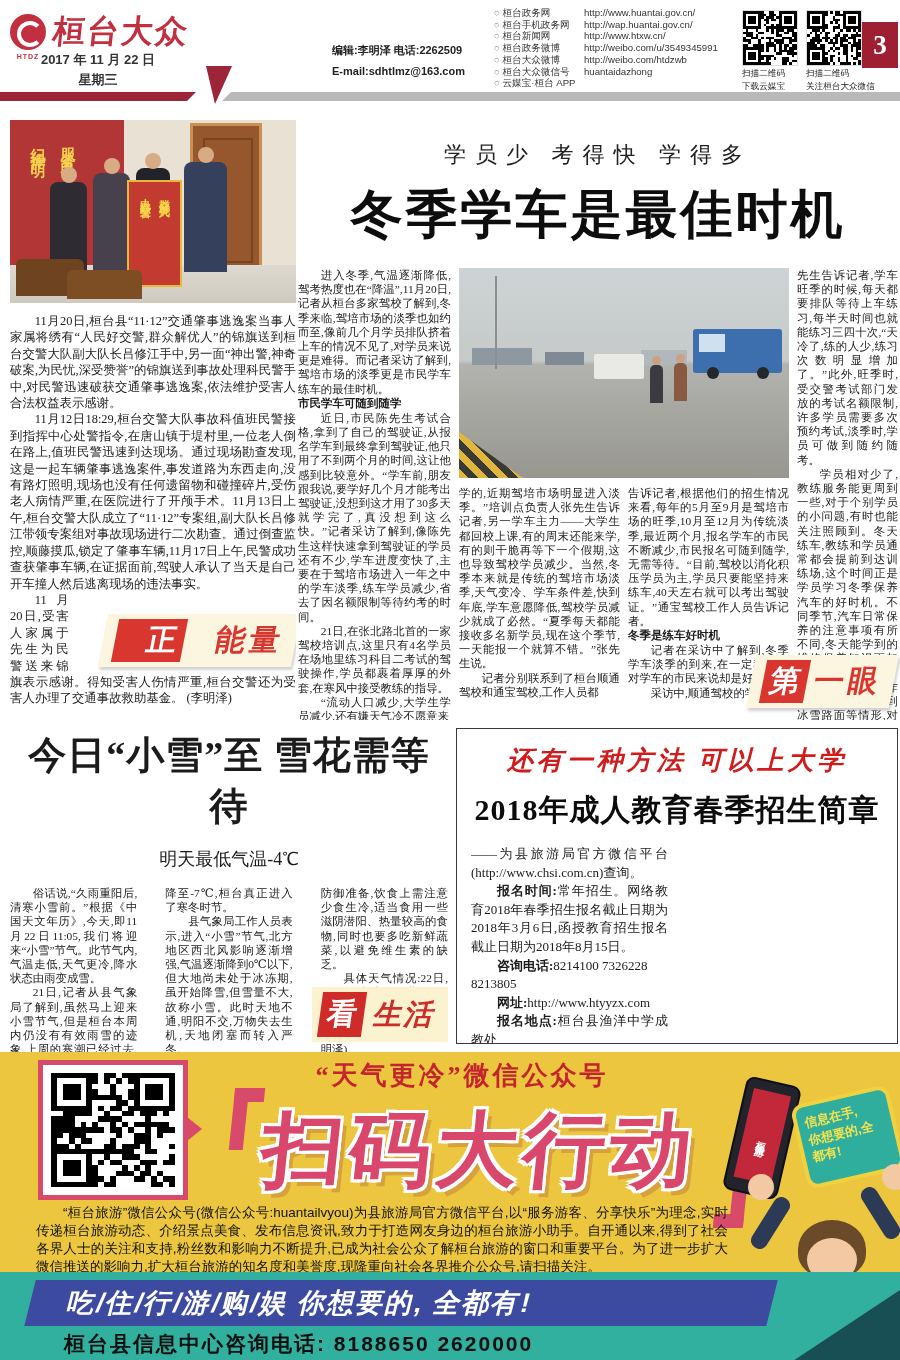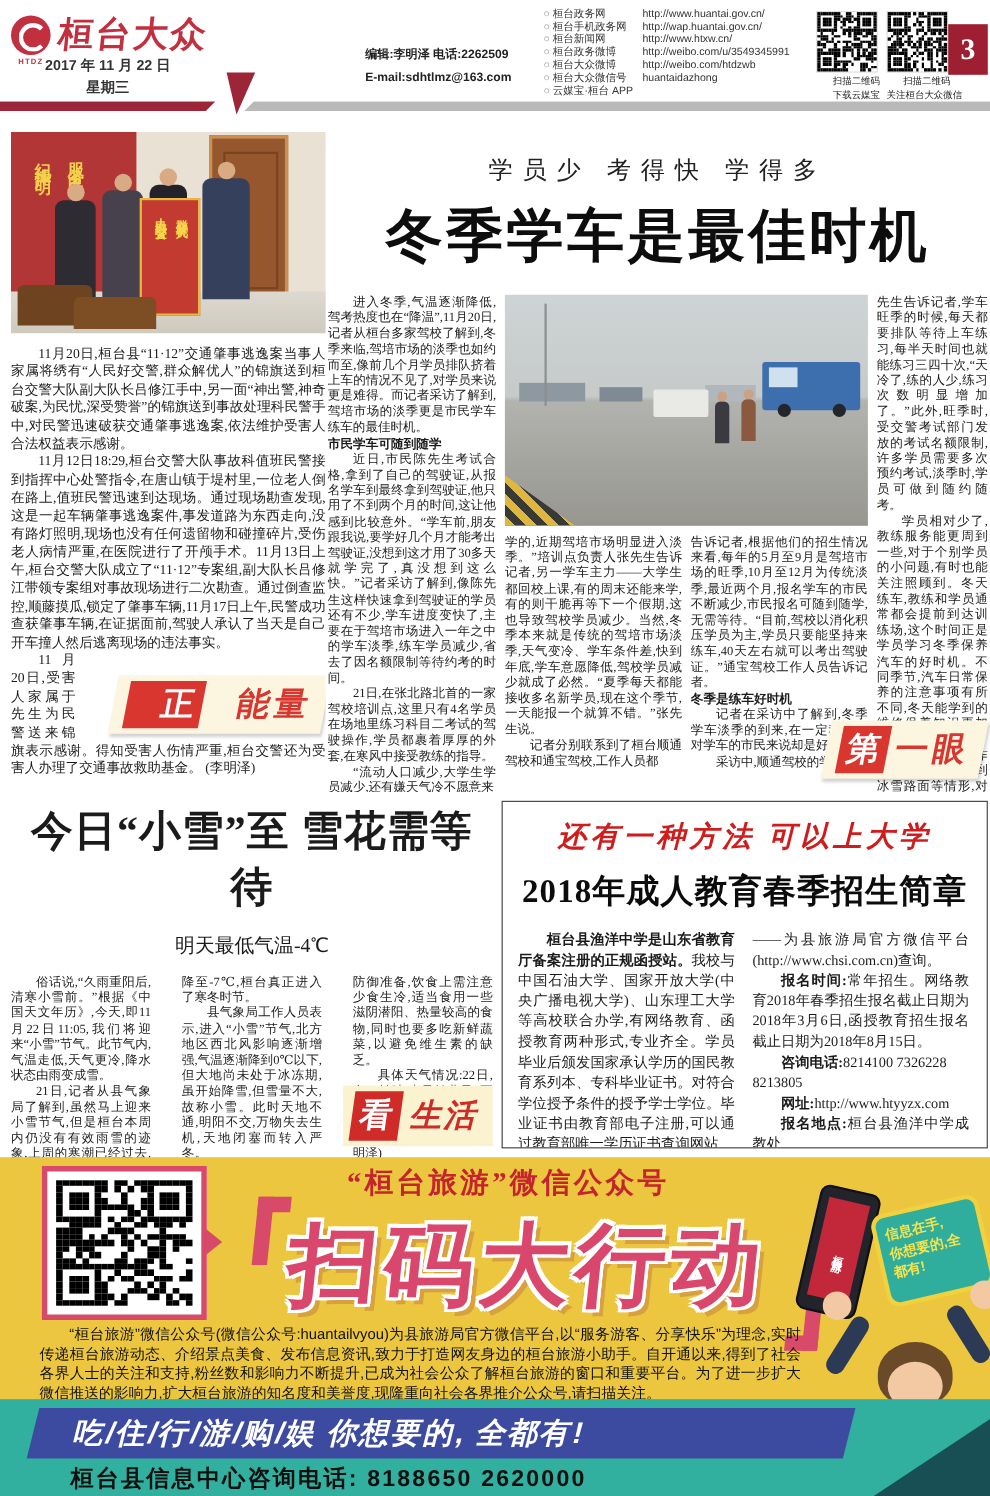--- a/index.html
+++ b/index.html
@@ -16,21 +16,21 @@
   .logo-text{font:900 32px "Liberation Serif","DejaVu Serif",serif;color:#c23040;transform:skewX(-6deg);letter-spacing:2px;white-space:nowrap}
   .date-blk{position:absolute;left:28px;top:50px;width:140px;text-align:center;font:700 13px "Liberation Sans",sans-serif;color:#333;line-height:1.5}
   .latest{position:absolute;left:182px;top:6px;background:#9c2538;color:#fff;font:900 33px "Liberation Sans",sans-serif;
           letter-spacing:3px;padding:9px 17px;border-radius:12px;box-shadow:inset 0 0 0 2px #fff,5px 5px 0 #c9c9c9}
   .latest-tail{position:absolute;left:206px;top:66px;width:0;height:0;border-left:9px solid transparent;border-right:17px solid transparent;border-top:38px solid #9c2538}
   .editor{position:absolute;left:332px;top:40px;width:160px;font:700 11px/1.9 "Liberation Sans",sans-serif;color:#222;white-space:nowrap}
   .links{position:absolute;left:494px;top:7px;width:248px;font:400 9.6px/1.22 "Liberation Sans",sans-serif;color:#333}
   .link-row{display:flex;white-space:nowrap}
   .link-label{width:90px;flex:0 0 auto}
   .link-label::before{content:"○ ";color:#888}
-  .qr-box{position:absolute;top:10px;width:58px;text-align:right}
+  .qr-box{position:absolute;top:10px;width:58px;text-align:left}
   .qr1{left:742px}.qr2{left:806px}
   .qr-grid{display:grid;grid-template-rows:repeat(21,1fr);grid-template-columns:repeat(21,1fr);width:56px;height:56px;background:#fff;border:1px solid #ddd}
   .qr-grid i{background:#000}
   .qr-cap{font:400 8.6px/1.25 "Liberation Sans",sans-serif;color:#222;margin-top:2px;white-space:nowrap}
   .pagenum{position:absolute;right:2px;top:22px;width:36px;height:46px;background:#9e1f31;color:#fff;display:flex;align-items:center;justify-content:center;font:700 27px "Liberation Serif",serif}
   .rule-red{position:absolute;left:0;top:92px;width:196px;height:9px;background:#9c2538;clip-path:polygon(0 0,100% 0,calc(100% - 9px) 100%,0 100%)}
   .rule-gray{position:absolute;left:222px;top:92px;width:678px;height:9px;background:#b9b9b9;clip-path:polygon(9px 0,100% 0,100% 100%,0 100%)}
 
   
   .jp p{margin:0;text-indent:2em;text-align:justify}
@@ -807,23 +807,20 @@
     <div class="life-badge" data-name="see-life-badge">
       <span class="lb-a" data-name="badge-char">看</span>
       <span class="lb-b" data-name="badge-text">生活</span>
     </div>
   </div>
 
   <div class="ad jp" data-name="enrollment-ad">
     <div class="ad-slogan" data-name="ad-slogan">还有一种方法 可以上大学</div>
     <div class="ad-title" data-name="ad-title">2018年成人教育春季招生简章</div>
     <div class="ad-cols" data-name="ad-columns">
-      <div class="ad-col jp" data-name="ad-column-1">
-        <p data-name="paragraph"><b data-name="ad-bold-lead">桓台县渔洋中学是山东省教育厅备案注册的正规函授站。</b><span data-name="ad-text">我校与中国石油大学、国家开放大学(中央广播电视大学)、山东理工大学等高校联合办学,有网络教育、函授教育两种形式,专业齐全。学员毕业后颁发国家承认学历的国民教育系列本、专科毕业证书。对符合学位授予条件的授予学士学位。毕业证书由教育部电子注册,可以通过教育部唯一学历证书查询网站</span></p>
-      </div>
       <div class="ad-col jp" data-name="ad-column-2">
         <p class="noind" data-name="paragraph">——为县旅游局官方微信平台(http://www.chsi.com.cn)查询。</p>
         <p data-name="paragraph"><b data-name="enroll-label">报名时间:</b><span data-name="enroll-text">常年招生。网络教育2018年春季招生报名截止日期为2018年3月6日,函授教育招生报名截止日期为2018年8月15日。</span></p>
         <p data-name="paragraph"><b data-name="tel-label">咨询电话:</b><span data-name="tel-numbers">8214100 7326228</span></p>
         <p class="tel2" data-name="tel-numbers-2">8213805</p>
         <p data-name="paragraph"><b data-name="web-label">网址:</b><span data-name="web-url">http://www.htyyzx.com</span></p>
         <p data-name="paragraph"><b data-name="addr-label">报名地点:</b><span data-name="addr-text">桓台县渔洋中学成教处</span></p>
       </div>
     </div>
   </div>
@@ -1078,21 +1075,21 @@
           <i style="grid-row:21;grid-column:7"></i>
           <i style="grid-row:21;grid-column:8"></i>
           <i style="grid-row:21;grid-column:10"></i>
           <i style="grid-row:21;grid-column:11"></i>
           <i style="grid-row:21;grid-column:18"></i>
           <i style="grid-row:21;grid-column:19"></i>
           <i style="grid-row:21;grid-column:21"></i>
         </div>
       <div class="bqr-arrow" data-name="arrow-right-icon"></div>
     </div>
-    <div class="b-header" data-name="banner-header">“桓台旅游”微信公众号</div>
+    <div class="b-header" data-name="banner-header">“天气更冷”微信公众号</div>
     <div class="brk brk1" data-name="quote-bracket-open"></div>
     <div class="b-title" data-name="banner-title">扫码大行动</div>
     <div class="brk brk2" data-name="quote-bracket-close"></div>
     <div class="phone" data-name="phone-illustration">
         <i>
           <span data-name="phone-screen-label">桓台旅游</span>
         </i>
       </div>
     <div class="bubble" data-name="speech-bubble">
       <div data-name="bubble-line">信息在手,</div>

